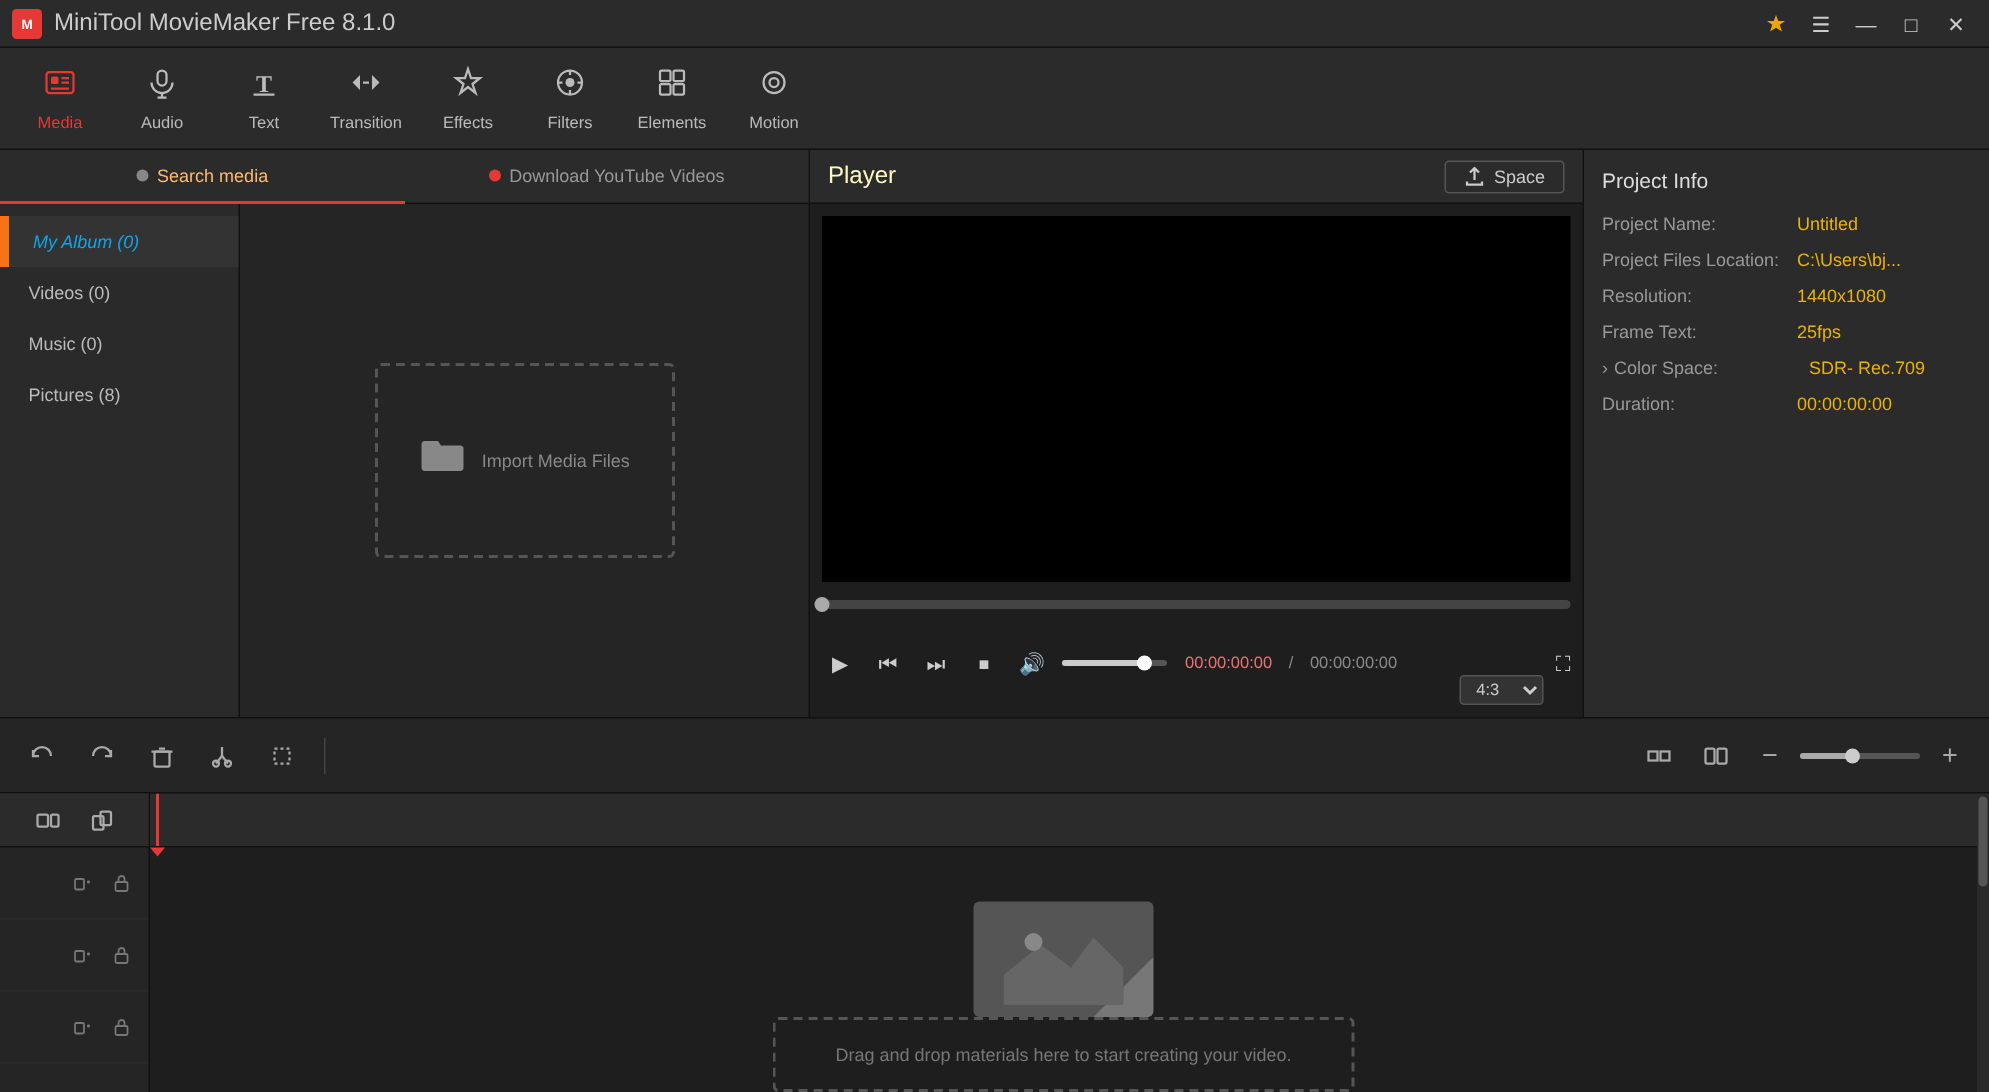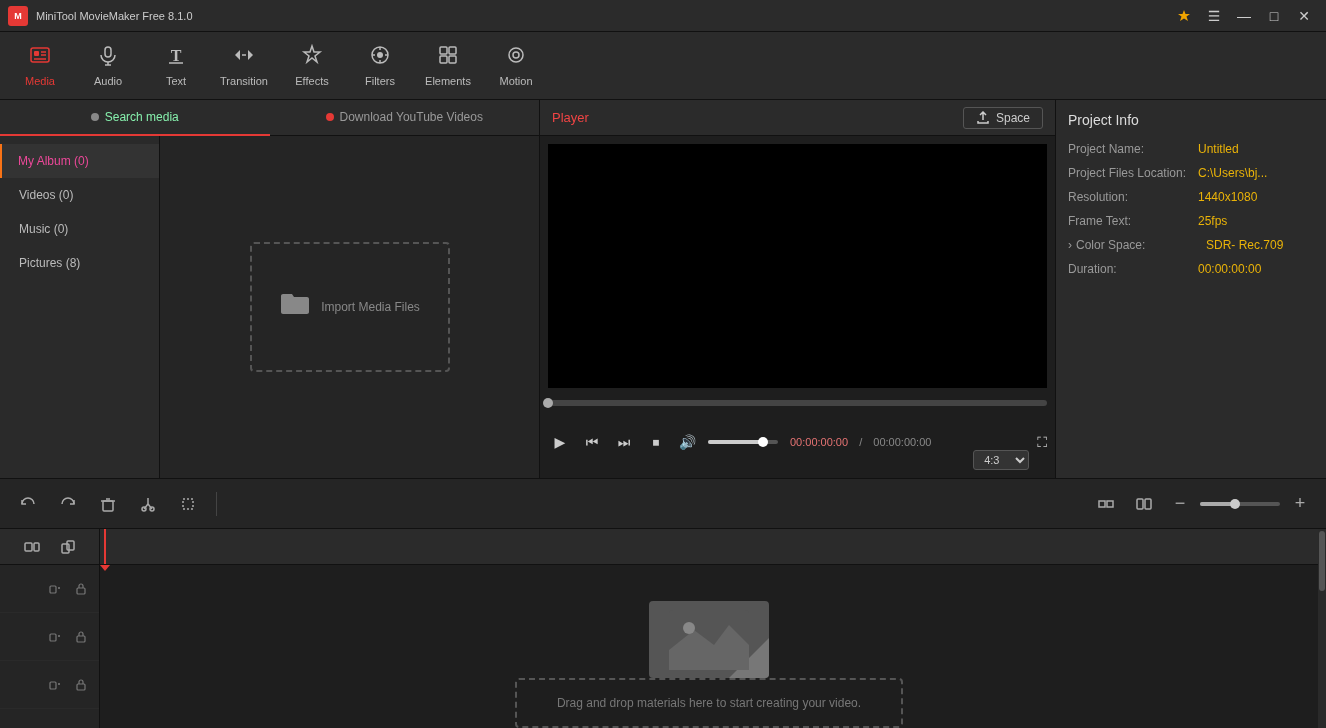--- a/index.html
+++ b/index.html
@@ -16,21 +16,21 @@
       user-select: none;
     }
     #title-bar .app-logo {
       width: 20px; height: 20px;
       background: #e53935;
       border-radius: 3px;
       margin-right: 8px;
       display: flex; align-items: center; justify-content: center;
       font-size: 10px; color: #fff; font-weight: bold;
     }
-    #title-bar .app-title { color: #ccc; font-size: 11px; flex: 1; }
+    #title-bar .app-title { color: #ccc; font-size: 16px; flex: 1; }
     #title-bar .title-controls { display: flex; gap: 2px; }
     #title-bar .title-btn {
       width: 28px; height: 28px;
       background: transparent;
       border: none;
       color: #ccc;
       cursor: pointer;
       display: flex; align-items: center; justify-content: center;
       font-size: 14px;
       border-radius: 3px;
@@ -92,21 +92,21 @@
       display: flex;
       align-items: center;
       justify-content: center;
       height: 36px;
       cursor: pointer;
       font-size: 12px;
       color: #999;
       border-bottom: 2px solid transparent;
       gap: 6px;
     }
-    .left-tab.active { color: #86efac; border-bottom: 2px solid #e53935; }
+    .left-tab.active { color: #fdba74; border-bottom: 2px solid #e53935; }
     .left-tab .dot { width: 8px; height: 8px; border-radius: 50%; background: #666; }
     .left-tab.search-tab .dot { background: #888; }
     .left-tab.youtube-tab .dot { background: #e53935; }
 
     
     #sidebar {
       display: flex;
       height: 100%;
     }
     #sidebar-nav {
@@ -116,23 +116,24 @@
       padding-top: 8px;
     }
     .sidebar-item {
       padding: 10px 16px;
       cursor: pointer;
       color: #bbb;
       font-size: 12px;
       border-left: 3px solid transparent;
     }
     .sidebar-item.active {
-      color: #ec4899;
-      border-left: 2px solid #f97316;
+      color: #0ea5e9;
+      border-left: 6px solid #f97316;
       background: #333;
+      font-style: italic;
     }
 
     
     #media-content {
       flex: 1;
       display: flex;
       align-items: center;
       justify-content: center;
     }
     .import-box {
@@ -160,21 +161,21 @@
     }
     #player-header {
       height: 36px;
       background: #2b2b2b;
       display: flex;
       align-items: center;
       justify-content: space-between;
       padding: 0 12px;
       border-bottom: 1px solid #111;
     }
-    #player-header .player-title { color: #ef4444; font-size: 13px; }
+    #player-header .player-title { color: #fef9c3; font-size: 16px; }
     #export-btn {
       background: transparent;
       border: 1px solid #555;
       color: #ccc;
       padding: 3px 12px;
       border-radius: 3px;
       cursor: pointer;
       font-size: 12px;
       display: flex; align-items: center; gap: 6px;
     }

